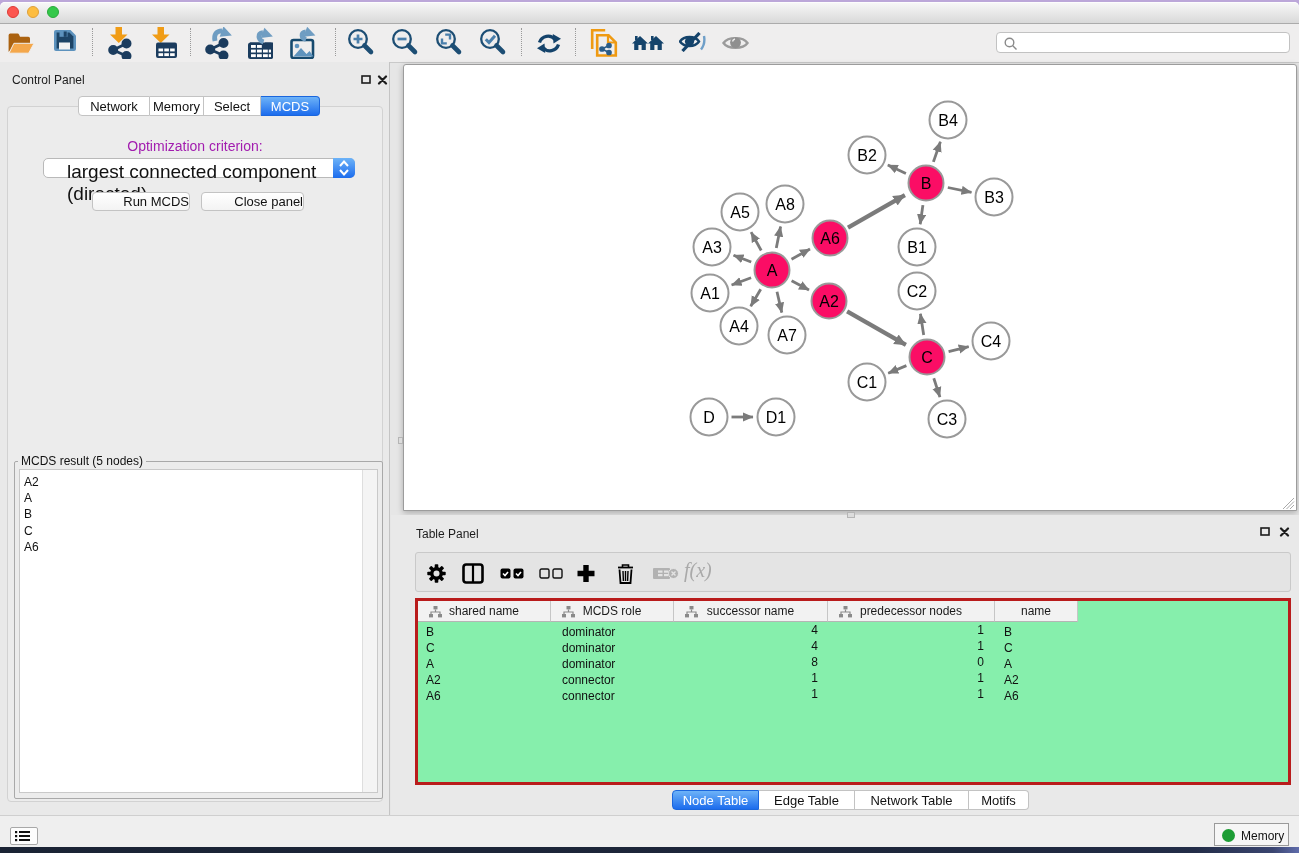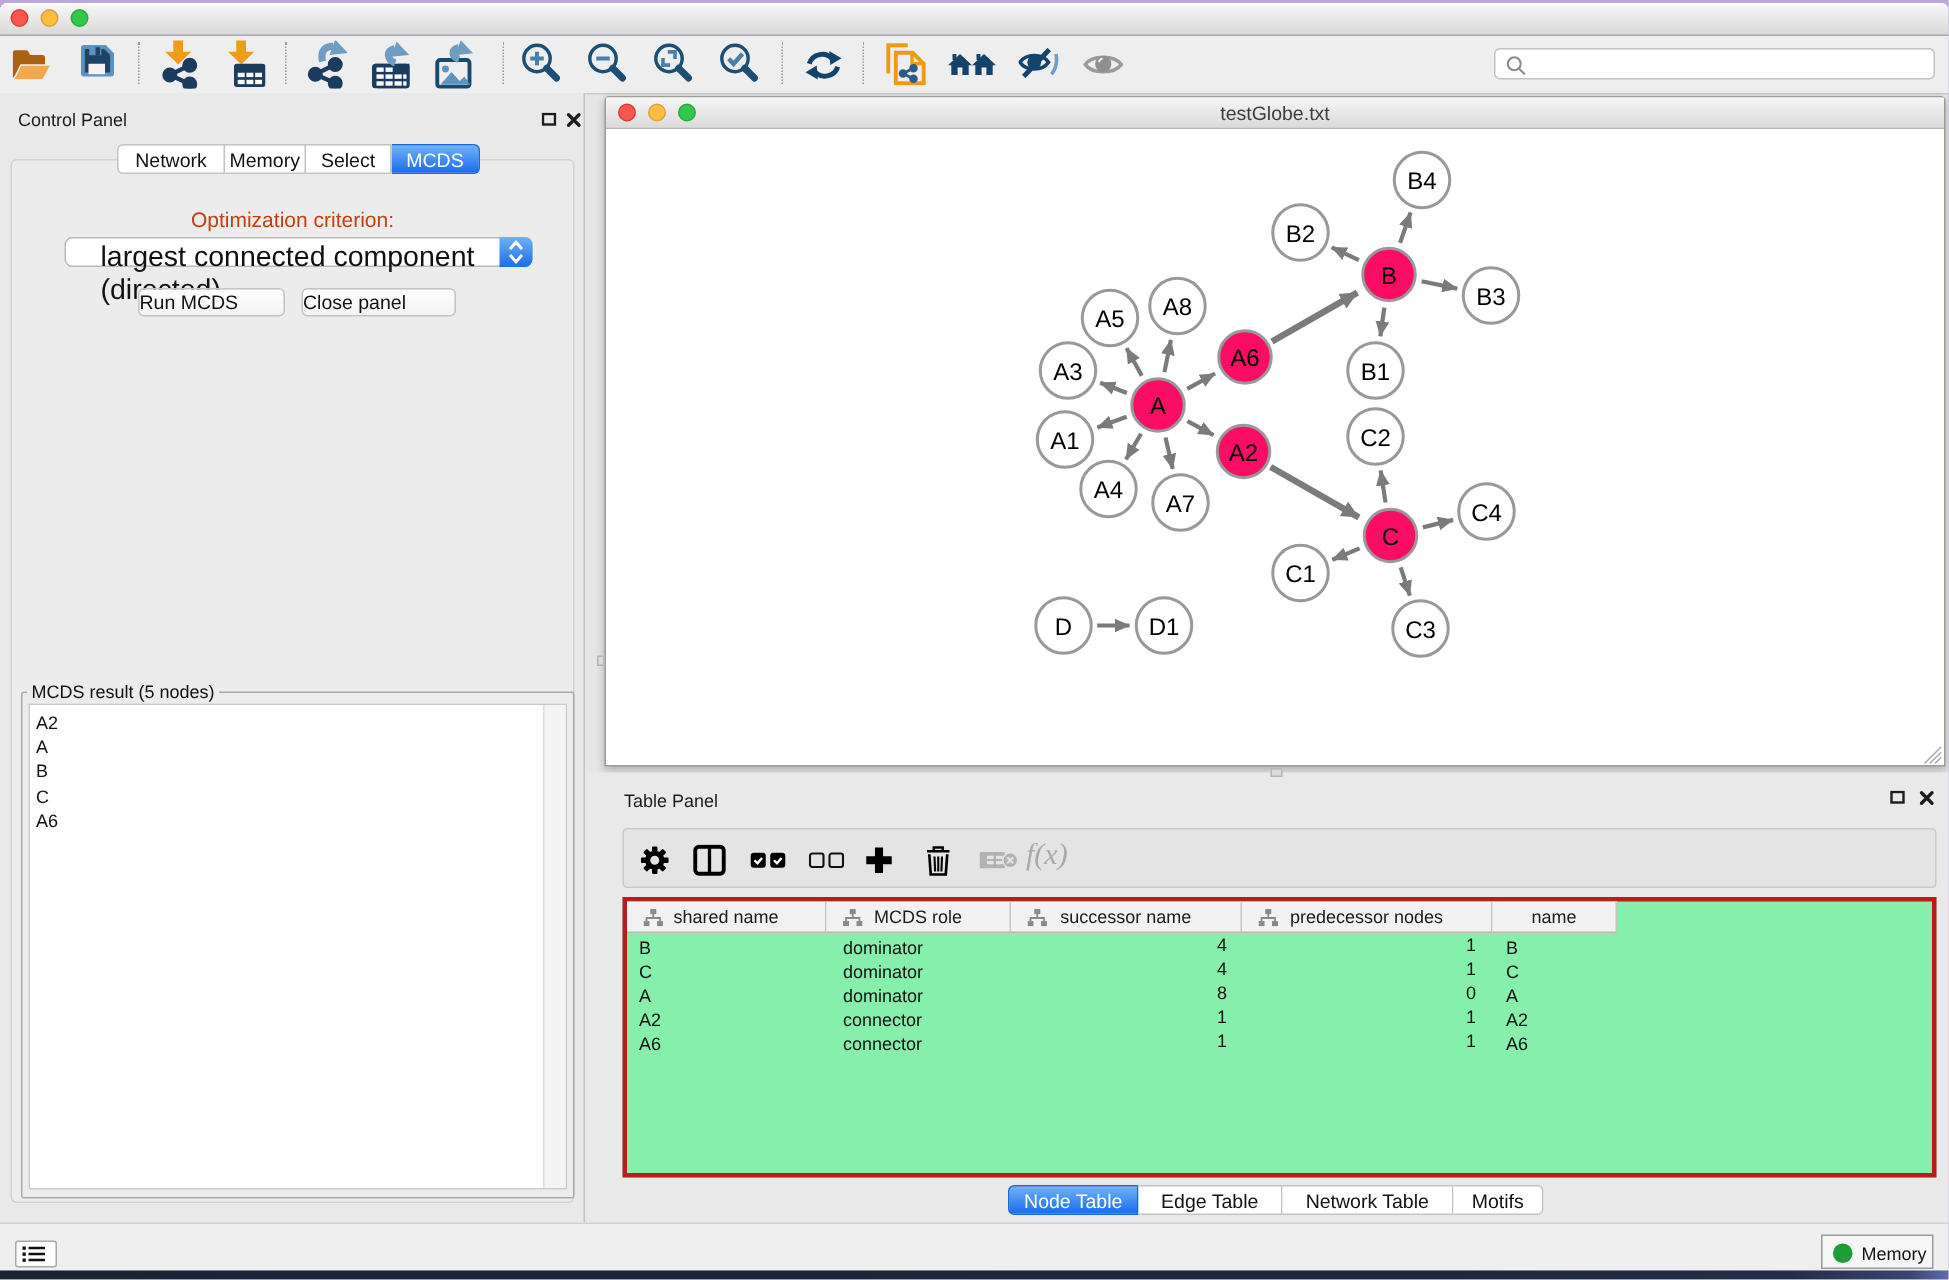--- a/index.html
+++ b/index.html
@@ -17,21 +17,21 @@
 
 .ptitle{font-size:12px;color:#1c1c1c}
 
 #cpanel{left:0;top:62px;width:390px;height:753px;background:#e9e9e9;border-right:1px solid #c4c4c4}
 .pane{position:absolute;background:#ececec;border:1px solid #d2d2d2;border-radius:4px}
 .seg{position:absolute;display:flex;height:20px}
 .seg div{background:#fff;border:1px solid #c3c3c3;border-left:none;font-size:13px;color:#111;text-align:center;line-height:19px;padding:0 12px}
 .seg div:first-child{border-left:1px solid #c3c3c3;border-radius:4px 0 0 4px}
 .seg div:last-child{border-radius:0 4px 4px 0}
 .seg div.sel{background:linear-gradient(#6db3f8,#1c6ced);border-color:#1a66dd;color:#fff}
-.btn{position:absolute;height:19px;background:linear-gradient(#ffffff,#f3f3f3);border:1px solid #c3c3c3;border-radius:4px;font-size:13px;color:#111;text-align:left}
+.btn{position:absolute;height:19px;background:linear-gradient(#ffffff,#f3f3f3);border:1px solid #c3c3c3;border-radius:4px;font-size:13px;color:#111;text-align:right}
 
 #netwin{left:403px;top:64px;width:894px;height:447px;background:#fff;border:1px solid #9c9c9c;border-radius:3px 3px 0 0;box-shadow:0 2px 6px rgba(0,0,0,.25)}
 #nw-titlebar{left:0;top:0;width:892px;height:21px;background:linear-gradient(#f6f6f6,#dadada);border-bottom:1px solid #b4b4b4}
 #nw-title{width:100%;text-align:center;top:3px;font-size:13px;color:#3c3c3c}
 #graph{left:0;top:21px}
 
 #tpanel{left:391px;top:515px;width:908px;height:300px;background:#e9e9e9}
 #ttoolbar{left:24px;top:37px;width:876px;height:40px;background:#e4e4e4;border:1px solid #c9c9c9;border-radius:3px}
 #ttable{left:24px;top:83px;width:876px;height:187px;background:#86efac;border:3px solid #b91c1c}
 .th{position:absolute;top:0;height:21px;background:#f2f2f2;border-right:1px solid #c6c6c6;border-bottom:1px solid #b5b5b5;font-size:12px;color:#1a1a1a;text-align:center;line-height:21px}
@@ -194,46 +194,40 @@
     <svg class="abs" style="left:377px;top:13px" width="11" height="10" viewBox="0 0 11 10">
         <path d="M2 1.5 L9 8.5 M9 1.5 L2 8.5" stroke="#1c1c1c" stroke-width="2.2" stroke-linecap="round"></path>
       </svg>
     <div class="pane" style="left:7px;top:44px;width:376px;height:696px"></div>
     <div class="seg" style="left:78px;top:34px">
       <div style="width:72px;padding:0">Network</div>
         <div style="width:54px;padding:0">Memory</div>
         <div style="width:57px;padding:0">Select</div>
         <div class="sel" style="width:59px;padding:0">MCDS</div>
     </div>
-    <div class="abs" style="left:0;top:76px;width:390px;text-align:center;font-size:14px;color:#c2410c">Optimization criterion:</div>
+    <div class="abs" style="left:0;top:76px;width:390px;text-align:center;font-size:14px;color:#a21caf">Optimization criterion:</div>
     <div class="abs" style="left:43px;top:96px;width:312px;height:20px;background:#fff;border:1px solid #b9b9b9;border-radius:5px">
       <div class="abs" style="left:23px;top:2px;font-size:19px;color:#111">largest connected component (directed)</div>
       <div class="abs" style="right:-1px;top:-1px;width:22px;height:20px;background:linear-gradient(#6db3f8,#1c6ced);border-radius:0 5px 5px 0">
         <svg width="22" height="20" viewBox="0 0 22 20">
             <path d="M7 8 L11 3.5 L15 8 M7 12 L11 16.5 L15 12" fill="none" stroke="#fff" stroke-width="2"></path>
           </svg>
       </div>
     </div>
     <div class="btn" style="left:92px;top:130px;width:98px;line-height:18px">Run MCDS</div>
     <div class="btn" style="left:201px;top:130px;width:103px;line-height:18px">Close panel</div>
     <fieldset class="abs" style="left:14px;top:392px;width:369px;height:345px;border:1px solid #a9a9a9;border-radius:2px">
       <legend style="font-size:12px;color:#111;margin-left:3px;padding:0 3px">MCDS result (5 nodes)</legend>
       <div class="abs" style="left:4px;top:1px;width:359px;height:324px;background:#fff;border:1px solid #c9c9c9">
         <div class="abs" style="left:4px;top:4px;font-size:12px;color:#111;line-height:16.2px">A2<br>A<br>B<br>C<br>A6</div>
         <div class="abs" style="right:0;top:0;width:15px;height:100%;background:#f4f4f4;border-left:1px solid #dedede"></div>
       </div>
     </fieldset>
   </div>
   <div id="netwin" class="abs">
-    <div id="nw-titlebar" class="abs">
-      <div class="abs tl" style="left:8px;top:4px;background:#fc5650;border:0.5px solid #dd3b36"></div>
-      <div class="abs tl" style="left:28px;top:4px;background:#fdbd40;border:0.5px solid #dfa03a"></div>
-      <div class="abs tl" style="left:48px;top:4px;background:#34c84a;border:0.5px solid #2aa93b"></div>
-      <div id="nw-title" class="abs">testGlobe.txt</div>
-    </div>
     <svg id="graph" class="abs" width="892" height="425" viewBox="0 0 892 425">
       <defs>
         <marker id="ah" viewBox="0 0 11 10" refX="10" refY="5" markerWidth="11" markerHeight="10" markerUnits="userSpaceOnUse" orient="auto">
             <path d="M0 0.4 L10.5 5 L0 9.6 z" fill="#7b7b7b"></path>
           </marker>
         <marker id="ah2" viewBox="0 0 12 12" refX="11.5" refY="6" markerWidth="12" markerHeight="12" markerUnits="userSpaceOnUse" orient="auto">
             <path d="M0 0.5 L12 6 L0 11.5 z" fill="#7b7b7b"></path>
           </marker>
       </defs>
       <g stroke="#7b7b7b">

